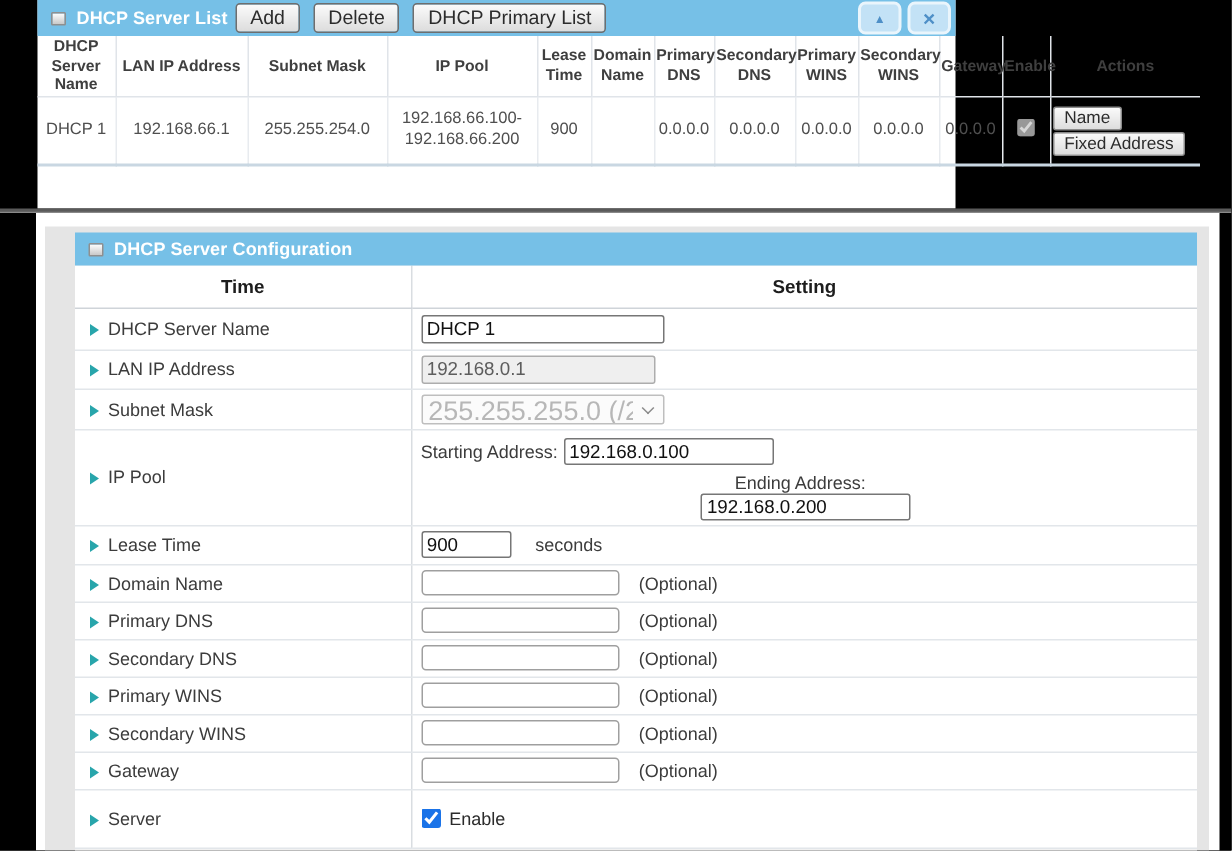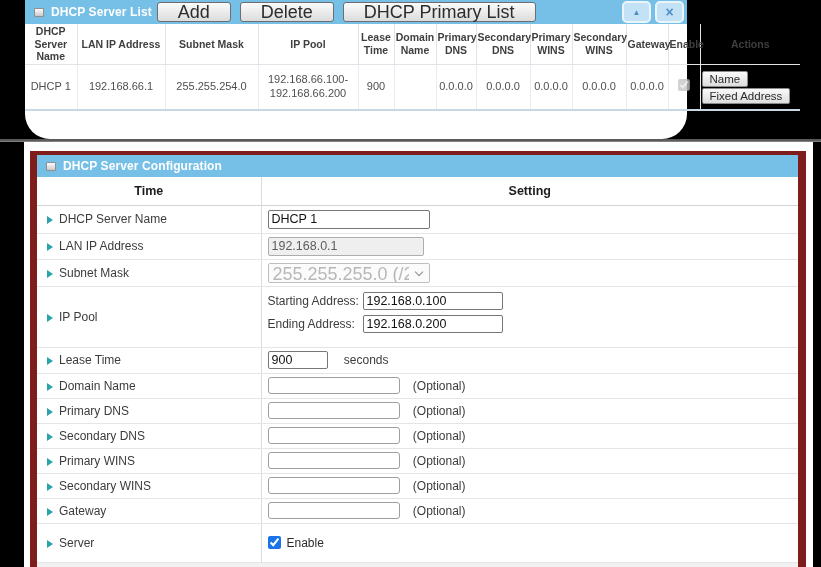--- a/index.html
+++ b/index.html
@@ -1,34 +1,34 @@
 <!DOCTYPE html>
 <html><head>
 <meta charset="utf-8">
 <style>
   * { margin:0; padding:0; box-sizing:border-box; }
   html,body { width:821px; height:567px; background:#000; overflow:hidden;
               font-family:"Liberation Sans", sans-serif; }
   #stage { position:relative; width:821px; height:567px; background:#000; }
 
   
-  .page-top { position:absolute; left:25px; top:0; width:662px; height:139px; background:#fff;border-radius:25px; }
+  .page-top { position:absolute; left:25px; top:0; width:612px; height:139px; background:#fff; }
   .divider-line { position:absolute; left:0; top:139px; width:821px; height:3px;
                   background:linear-gradient(#5a5a5a,#5a5a5a 60%,#9b9b9b); }
   .page-bottom { position:absolute; left:24px; top:142px; width:789px; height:425px; background:#fff; }
 
   
   .bluebar { background:#76c0e7; display:flex; align-items:center; position:relative; }
   .bluebar .title { color:#fff; font-weight:bold; font-size:12px; letter-spacing:.1px; }
   .sq-icon { width:10px; height:9px; background:linear-gradient(#fdfdfd,#c9c9c9);
              border:1px solid #8f8f8f; border-radius:1px; margin:0 7px 0 9px; flex:0 0 auto; }
 
-  .toolbar-btn { font-family:"Liberation Sans",sans-serif; font-size:18px; color:#2c2c2c;
+  .toolbar-btn { font-family:"Liberation Sans",sans-serif; font-size:13px; color:#2c2c2c;
                  background:linear-gradient(#fbfbfb,#dcdcdc); border:1px solid #6e6e6e;
-                 border-radius:3px; padding:2px 20px; line-height:14px; cursor:pointer; }
+                 border-radius:3px; padding:2px 9px; line-height:14px; cursor:pointer; }
   .topbar { height:24px; }
   .topbar .toolbar-btn { margin-left:9px; }
   .topbar .toolbar-btn:first-of-type { margin-left:5px; }
 
   .win-controls { margin-left:auto; display:flex; gap:4px; padding-right:3px; }
   .win-btn { width:29px; height:22px; background:#c3e2f6; border:2px solid #eaf5fc;
              border-radius:5px; color:#4e8fc7; display:flex; align-items:center;
              justify-content:center; cursor:pointer; font-weight:bold; }
   .win-btn.collapse { font-size:8px; }
   .win-btn.close { font-size:14px; line-height:10px; }
@@ -42,21 +42,21 @@
   table.list td { font-size:11px; color:#4f4f4f; text-align:center; vertical-align:middle;
                   height:46px; padding:1px 1px; border-right:1px solid #e8ebef; line-height:1.25; }
   table.list th:last-child, table.list td:last-child { border-right:none; }
   td.actions-cell { text-align:left; padding-left:3px; }
   .row-btn { display:block; font-size:11.5px; color:#2c2c2c; background:linear-gradient(#fafafa,#ddd);
              border:1px solid #8b8b8b; border-radius:2px; padding:1px 7px; margin:1px 0; cursor:pointer; }
   input.cb-disabled { width:12px; height:12px; }
 
   
   .panel { position:absolute; left:30px; top:151px; width:776px; height:416px;
-           background:#7f1d1d; padding:4px 8px 0 7px; display:flex; flex-direction:column; }
+           background:#e5e5e5; padding:4px 8px 0 20px; display:flex; flex-direction:column; }
   .panel .bluebar { height:22px; flex:0 0 auto; }
   table.cfg { width:100%; border-collapse:collapse; table-layout:fixed; background:#fff; flex:0 0 auto; }
   table.cfg td, table.cfg th { border-bottom:1px solid #e2e6ea; font-size:12px; vertical-align:middle; }
   table.cfg th { height:28px; font-size:12.5px; font-weight:bold; color:#1d1d1d; text-align:center;
                  border-right:1px solid #d9dde1; border-bottom:1px solid #cfd4d9; }
   table.cfg th:last-child { border-right:none; }
   td.item-cell { border-right:1px solid #d9dde1; padding:4px 4px 4px 10px; color:#3c3c3c; }
   td.set-cell { padding:3px 4px 3px 6px; }
   .bullet { display:inline-block; width:0; height:0; border-left:6px solid #28a5ab;
             border-top:4px solid transparent; border-bottom:4px solid transparent;
@@ -65,21 +65,21 @@
          border:1px solid #767676; border-radius:2px; height:19px; padding:0 3px; background:#fff; }
   .inp-name { width:162px; }
   .inp-disabled { width:156px; background:#efefef; border:1px solid #adadad; color:#5d5d5d; }
   .sel-wrap { position:relative; display:inline-block; }
   select.sel { -webkit-appearance:none; appearance:none; width:162px; height:20px;
                font-family:"Liberation Sans",sans-serif; font-size:18px; color:#9a9a9a;
                background:#fafafa; border:1px solid #a3a3a3; border-radius:2px; padding:0 20px 0 4px; }
   .chevron { position:absolute; right:8px; top:6px; width:6px; height:6px; pointer-events:none;
              border-right:1.6px solid #8b8b8b; border-bottom:1.6px solid #8b8b8b; transform:rotate(45deg); }
   .pool-line { display:flex; align-items:center; margin:2px 0 5px 0; }
-  .pool-line:last-child { margin-bottom:11px; }
+  .pool-line:last-child { margin-bottom:0;flex-direction:column; }
   .pool-label { width:95px; color:#3c3c3c; font-size:12px; }
   .inp-pool { width:140px; height:18px; }
   .inp-lease { width:60px; height:18px; }
   .suffix { margin-left:13px; color:#3c3c3c; }
   .inp-opt { width:132px; height:17px; border:1px solid #9f9f9f; border-radius:3px; }
   .opt-note { margin-left:10px; color:#3c3c3c; }
   .enable-wrap { display:flex; align-items:center; gap:6px; color:#2b2b2b; }
   input.cb-enable { width:13px; height:13px; accent-color:#1a73e8; }
   .panel-footer { flex:1 1 auto; background:#f1f1f1; display:flex; align-items:flex-start;
                   justify-content:flex-end; padding-top:5px; }

